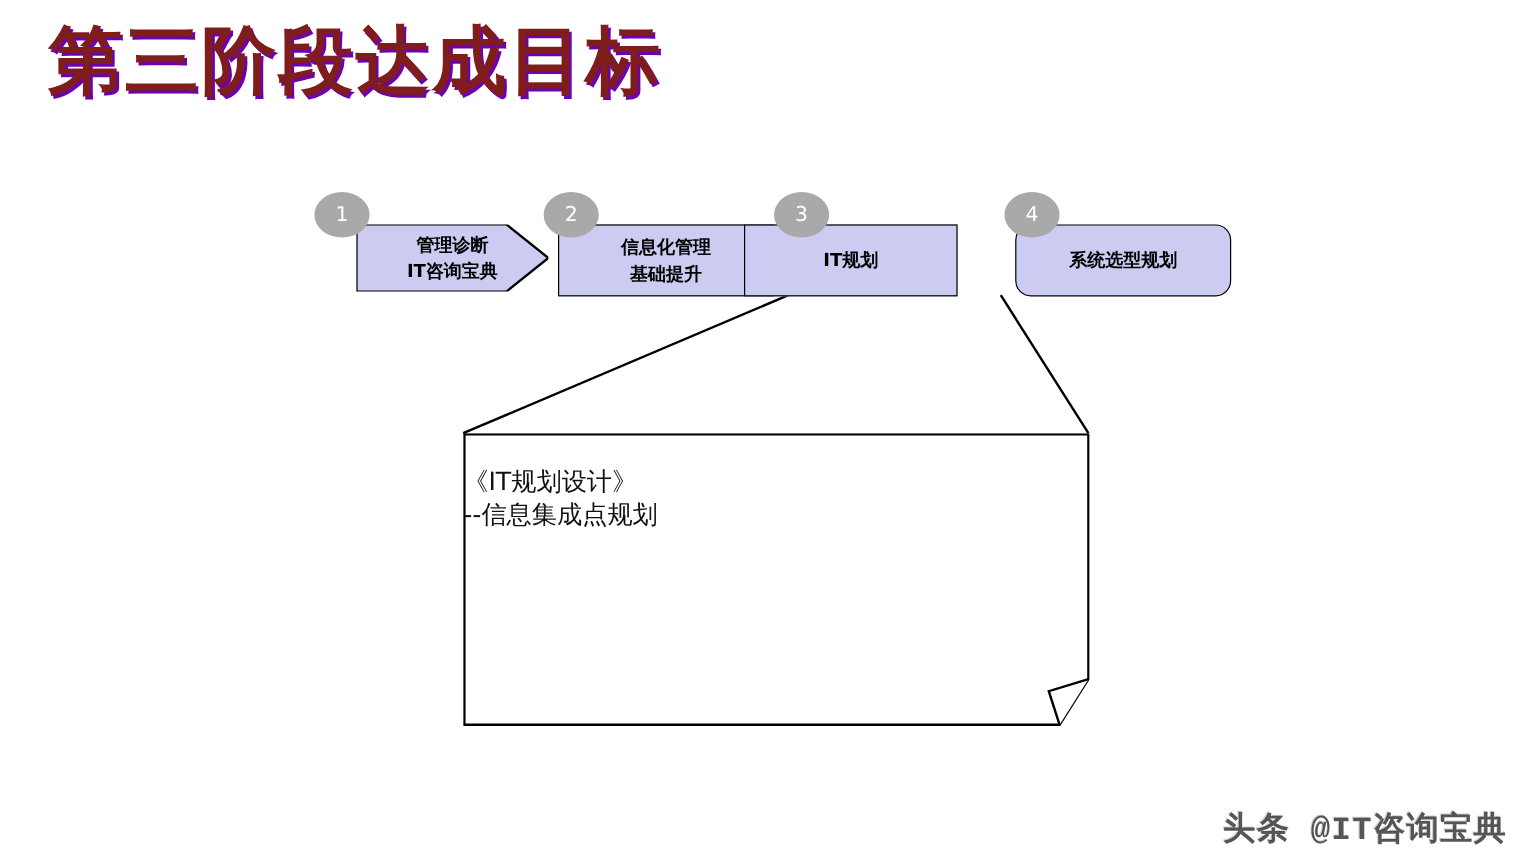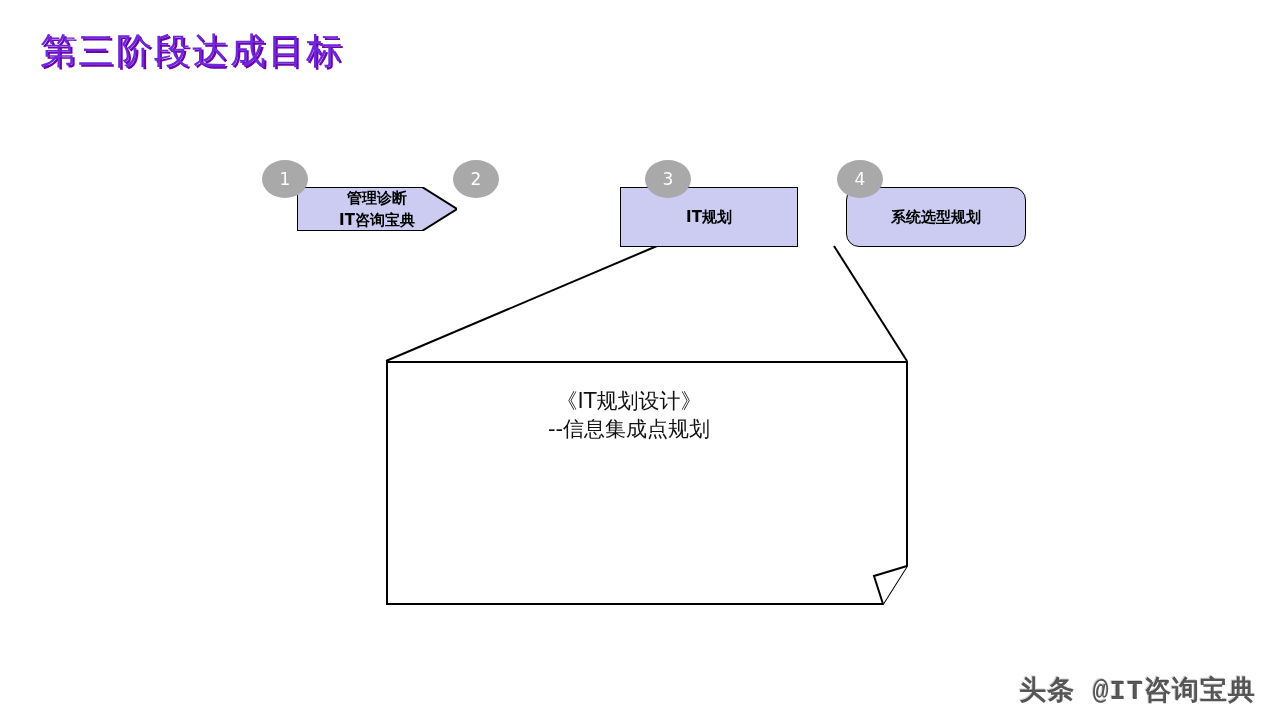--- a/index.html
+++ b/index.html
@@ -13,23 +13,23 @@
     position: relative;
     overflow: hidden;
     font-family: "DejaVu Sans", "Liberation Sans", sans-serif;
   }
 
   
   #slide-title {
     position: absolute;
     left: 40px;
     top: 20px;
-    font-size: 36px;
-    font-weight: normal;
-    color: #6d28d9;
+    font-size: 62px;
+    font-weight: bold;
+    color: #7f1d1d;
     letter-spacing: 2px;
     line-height: 62px;
     text-shadow: 2px 2px 0 #6f00b0;
     white-space: nowrap;
     font-family: "DejaVu Sans", "Liberation Sans", sans-serif;
   }
 
   
   #diagram {
     position: absolute;
@@ -100,24 +100,24 @@
   
   #doc-shape {
     position: absolute;
     left: 386px;
     top: 361px;
     width: 522px;
     height: 244px;
   }
   #doc-text {
     position: absolute;
-    left: 368px;
+    left: 386px;
     top: 387px;
     width: 522px;
-    text-align: center;
+    text-align: left;
     font-size: 21px;
     line-height: 28px;
     color: #111111;
     font-weight: normal;
     font-family: "DejaVu Sans", "Liberation Sans", sans-serif;
   }
   #doc-text .doc-line { display: block; white-space: nowrap; }
 
   
   #watermark {
@@ -138,31 +138,35 @@
 
 <div id="slide-title">第三阶段达成目标</div>
 
 <div id="diagram">
 
   <svg id="connector-layer" viewBox="0 0 1280 720" width="1280" height="720">
     <line x1="657" y1="246" x2="386" y2="361" stroke="#000000" stroke-width="2"></line>
     <line x1="834" y1="246" x2="907" y2="361" stroke="#000000" stroke-width="2"></line>
   </svg>
 
-  <div class="stage chevron" style="left:297px; top:187px; width:160px; height:44px;">
+  <div class="stage chevron" style="left:297px; top:187px; width:160px; height:56px;">
     <svg class="chevron-shape" viewBox="0 0 160 60" preserveAspectRatio="none">
       <polygon points="0,0 125,0 160,30 125,60 0,60" fill="#CCCCF2" stroke="#000000" stroke-width="2" vector-effect="non-scaling-stroke"></polygon>
     </svg>
     <span class="stage-label">管理诊断</span>
     <span class="stage-label">IT咨询宝典</span>
   </div>
   <div class="badge" style="left:262px; top:160px;">
     <span>1</span>
   </div>
 
+  <div class="stage" style="left:465px; top:187px; width:180px; height:60px;">
+    <span class="stage-label">信息化管理</span>
+    <span class="stage-label">基础提升</span>
+  </div>
   <div class="badge" style="left:453px; top:160px;">
     <span>2</span>
   </div>
 
   <div class="stage" style="left:620px; top:187px; width:178px; height:60px;">
     <span class="stage-label">IT规划</span>
   </div>
   <div class="badge" style="left:645px; top:160px;">
     <span>3</span>
   </div>

